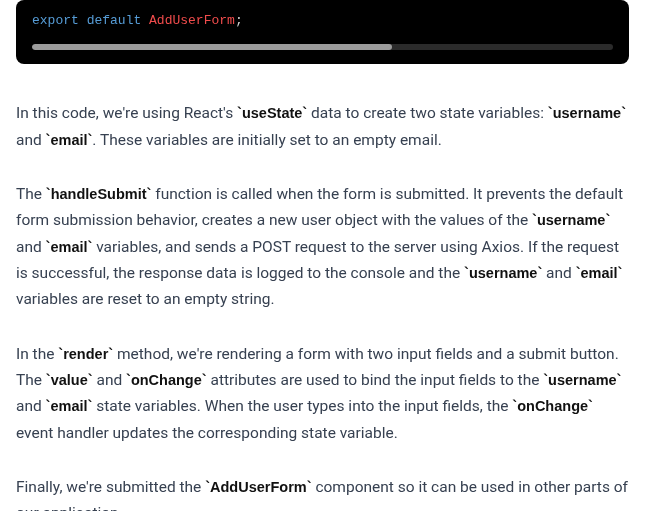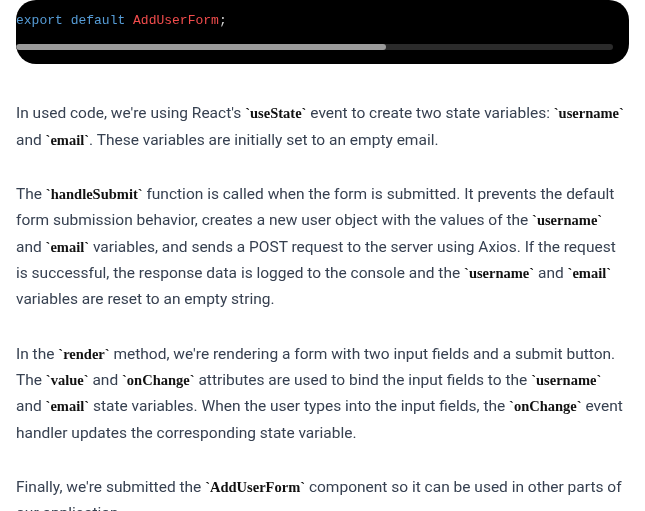--- a/index.html
+++ b/index.html
@@ -10,22 +10,22 @@
     color: #374151;
   }
   .page {
     width: 645px;
     min-height: 511px;
     box-sizing: border-box;
     padding: 0 16px 30px 16px;
   }
   .code-block {
     background: #000000;
-    border-radius: 20px;
-    padding: 12px 16px 14px 0;
+    border-radius: 8px;
+    padding: 12px 16px 14px 16px;
     margin: 0 0 6px 0;
     overflow-x: hidden;
     position: relative;
   }
   .code-line {
     font-family: ui-monospace, SFMono-Regular, Menlo, Consolas, "Liberation Mono", monospace;
     font-size: 13px;
     line-height: 1.4;
     white-space: pre;
     color: #ffffff;
@@ -55,21 +55,21 @@
     font-size: 15.5px;
     line-height: 1.7;
     margin: 28px 0 0 0;
     color: #374151;
   }
   p.para:first-of-type {
     margin-top: 36px;
   }
 
   code.inline {
-    font-family: Liberation Serif, serif;
+    font-family: Liberation Sans, sans-serif;
     font-size: 14.5px;
     font-weight: 700;
     color: #111111;
   }
   
   code.inline::before,
   code.inline::after {
     content: "`";
     font-weight: 700;
   }
@@ -80,21 +80,21 @@
 <div class="page">
 
   <div class="code-block">
     <div class="code-line"><span class="tk-export">export</span> <span class="tk-export">default</span> <span class="tk-name">AddUserForm</span><span class="tk-punc">;</span></div>
     <div class="h-scroll">
       <div class="h-scroll-thumb"></div>
     </div>
   </div>
 
   <p class="para">
-    <span>In used code, we're using React's </span><code class="inline">useState</code><span> event to create two state variables: </span><code class="inline">username</code><span> and </span><code class="inline">email</code><span>. These variables are initially set to an empty email.</span>
+    <span>In this code, we're using React's </span><code class="inline">useState</code><span> data to create two state variables: </span><code class="inline">username</code><span> and </span><code class="inline">email</code><span>. These variables are initially set to an empty email.</span>
   </p>
 
   <p class="para">
     <span>The </span><code class="inline">handleSubmit</code><span> function is called when the form is submitted. It prevents the default form submission behavior, creates a new user object with the values of the </span><code class="inline">username</code><span> and </span><code class="inline">email</code><span> variables, and sends a POST request to the server using Axios. If the request is successful, the response data is logged to the console and the </span><code class="inline">username</code><span> and </span><code class="inline">email</code><span> variables are reset to an empty string.</span>
   </p>
 
   <p class="para">
     <span>In the </span><code class="inline">render</code><span> method, we're rendering a form with two input fields and a submit button. The </span><code class="inline">value</code><span> and </span><code class="inline">onChange</code><span> attributes are used to bind the input fields to the </span><code class="inline">username</code><span> and </span><code class="inline">email</code><span> state variables. When the user types into the input fields, the </span><code class="inline">onChange</code><span> event handler updates the corresponding state variable.</span>
   </p>
 

